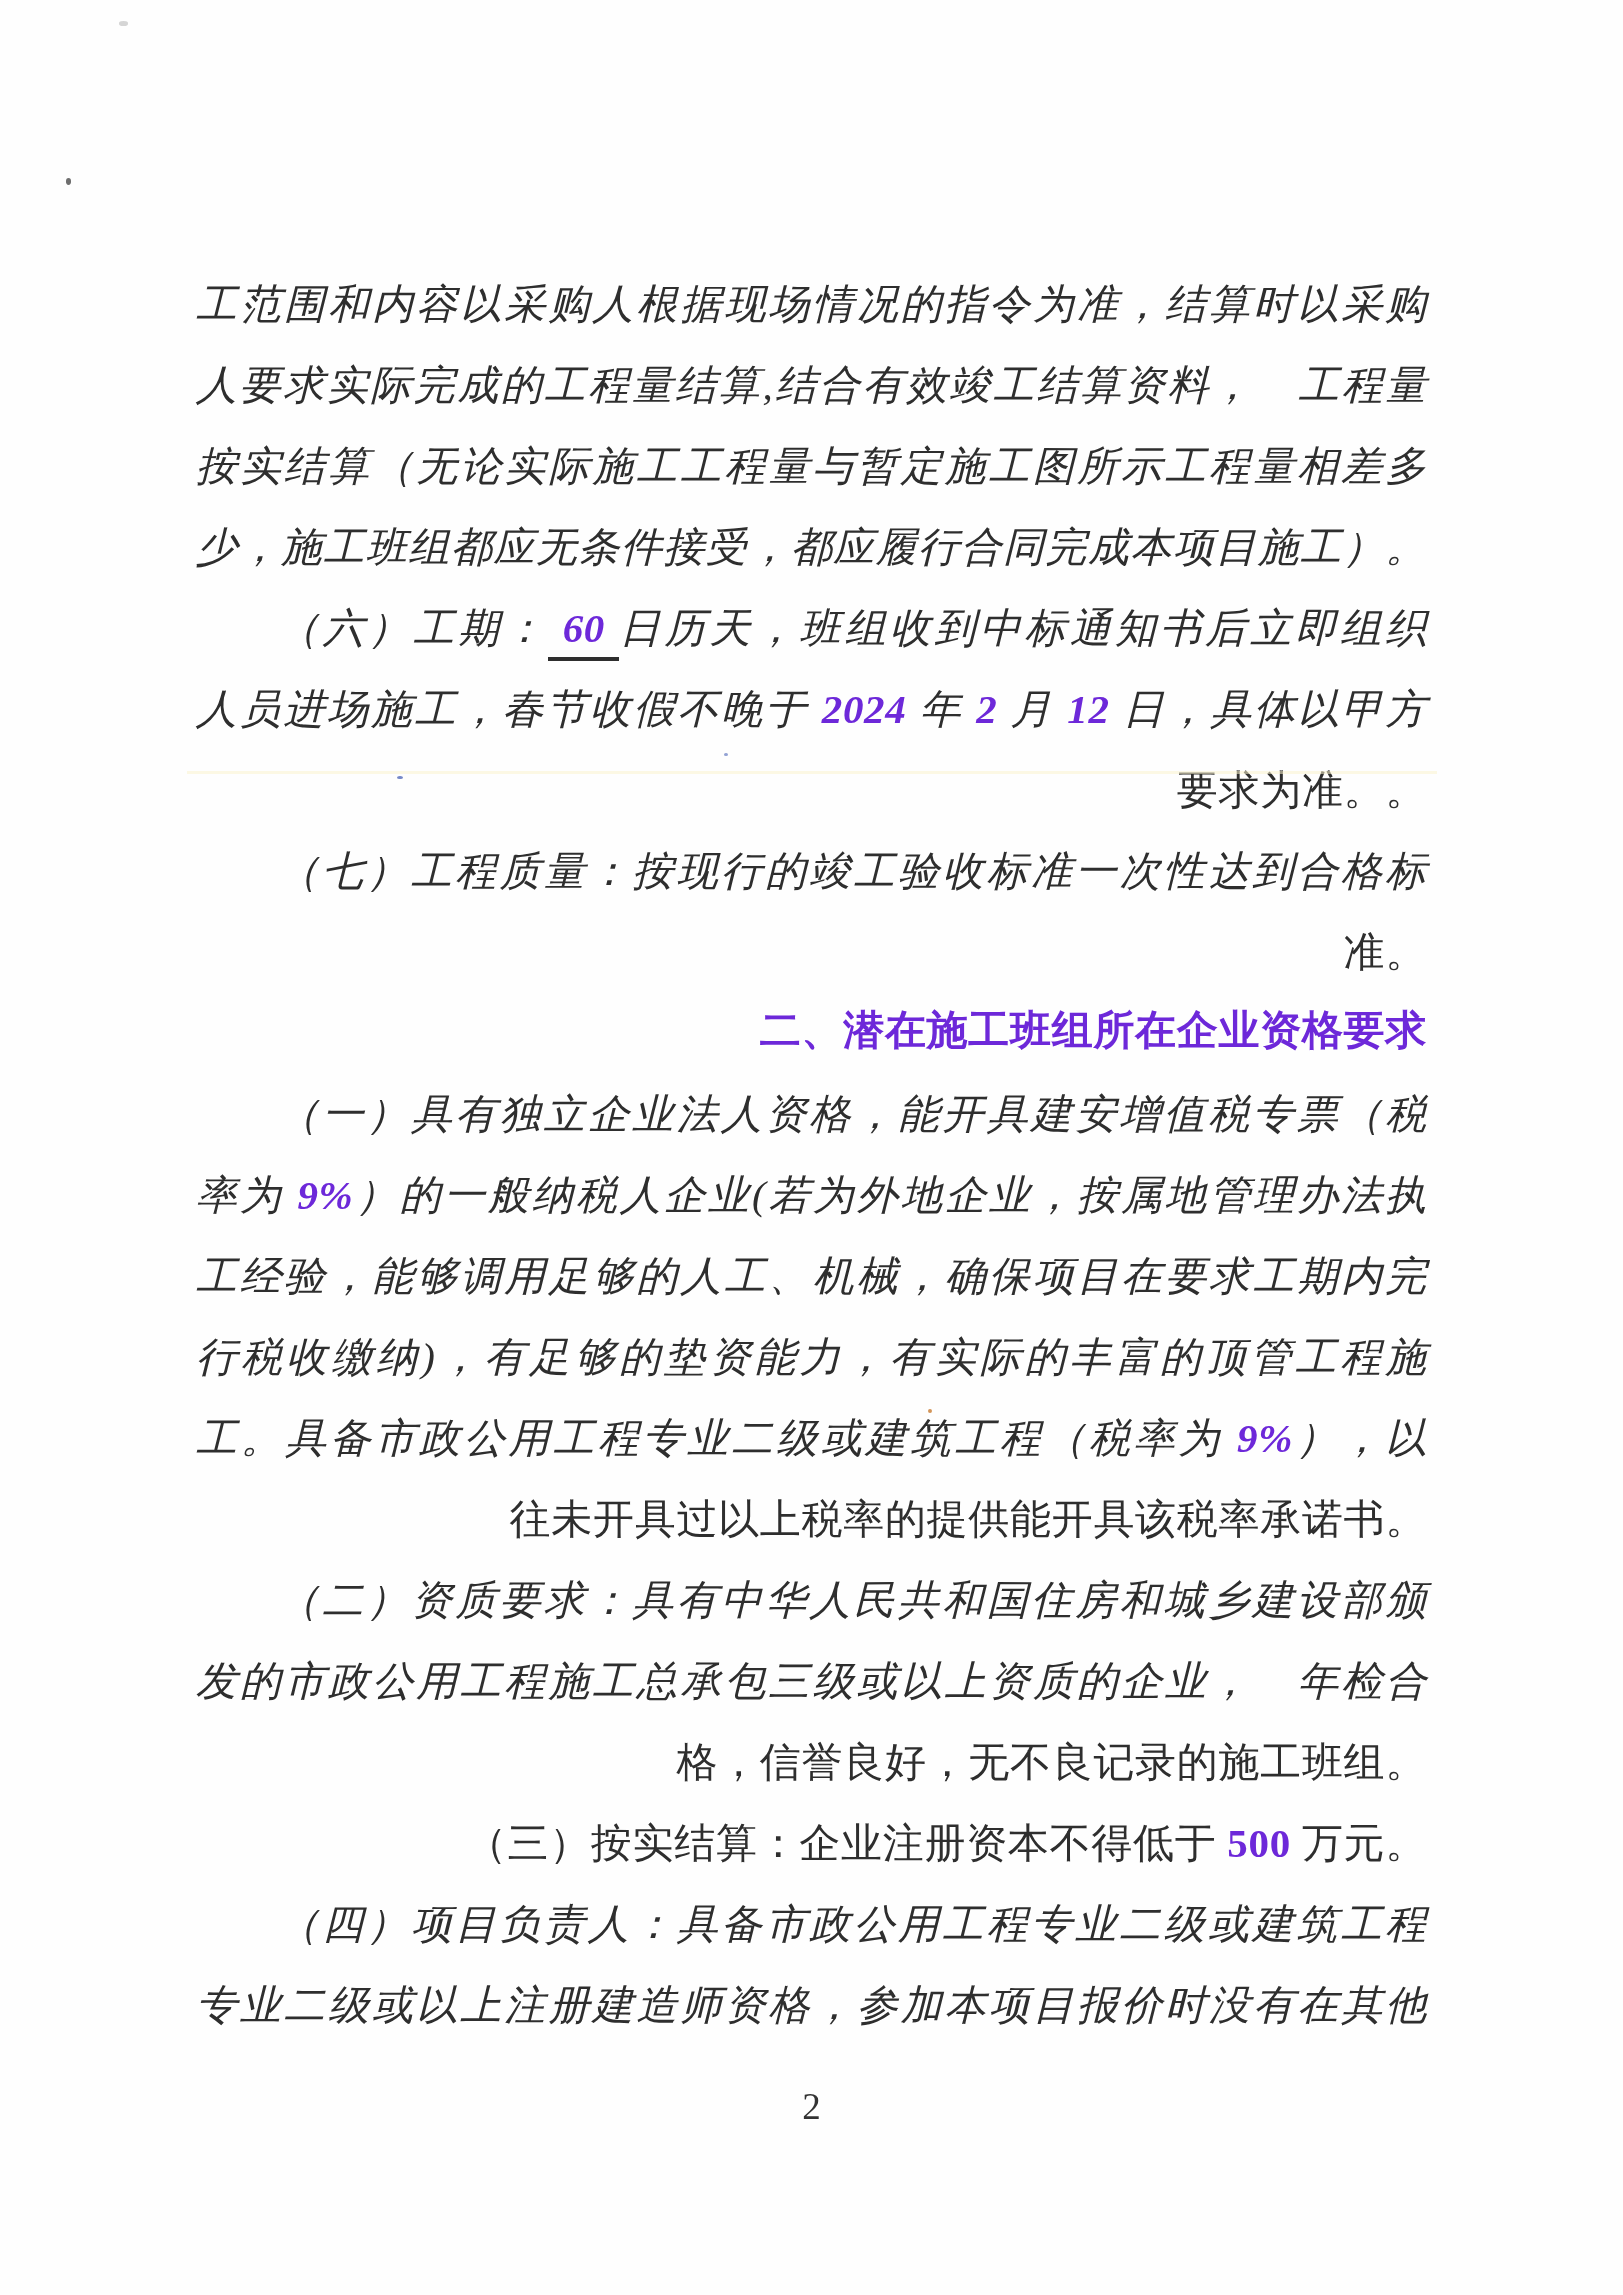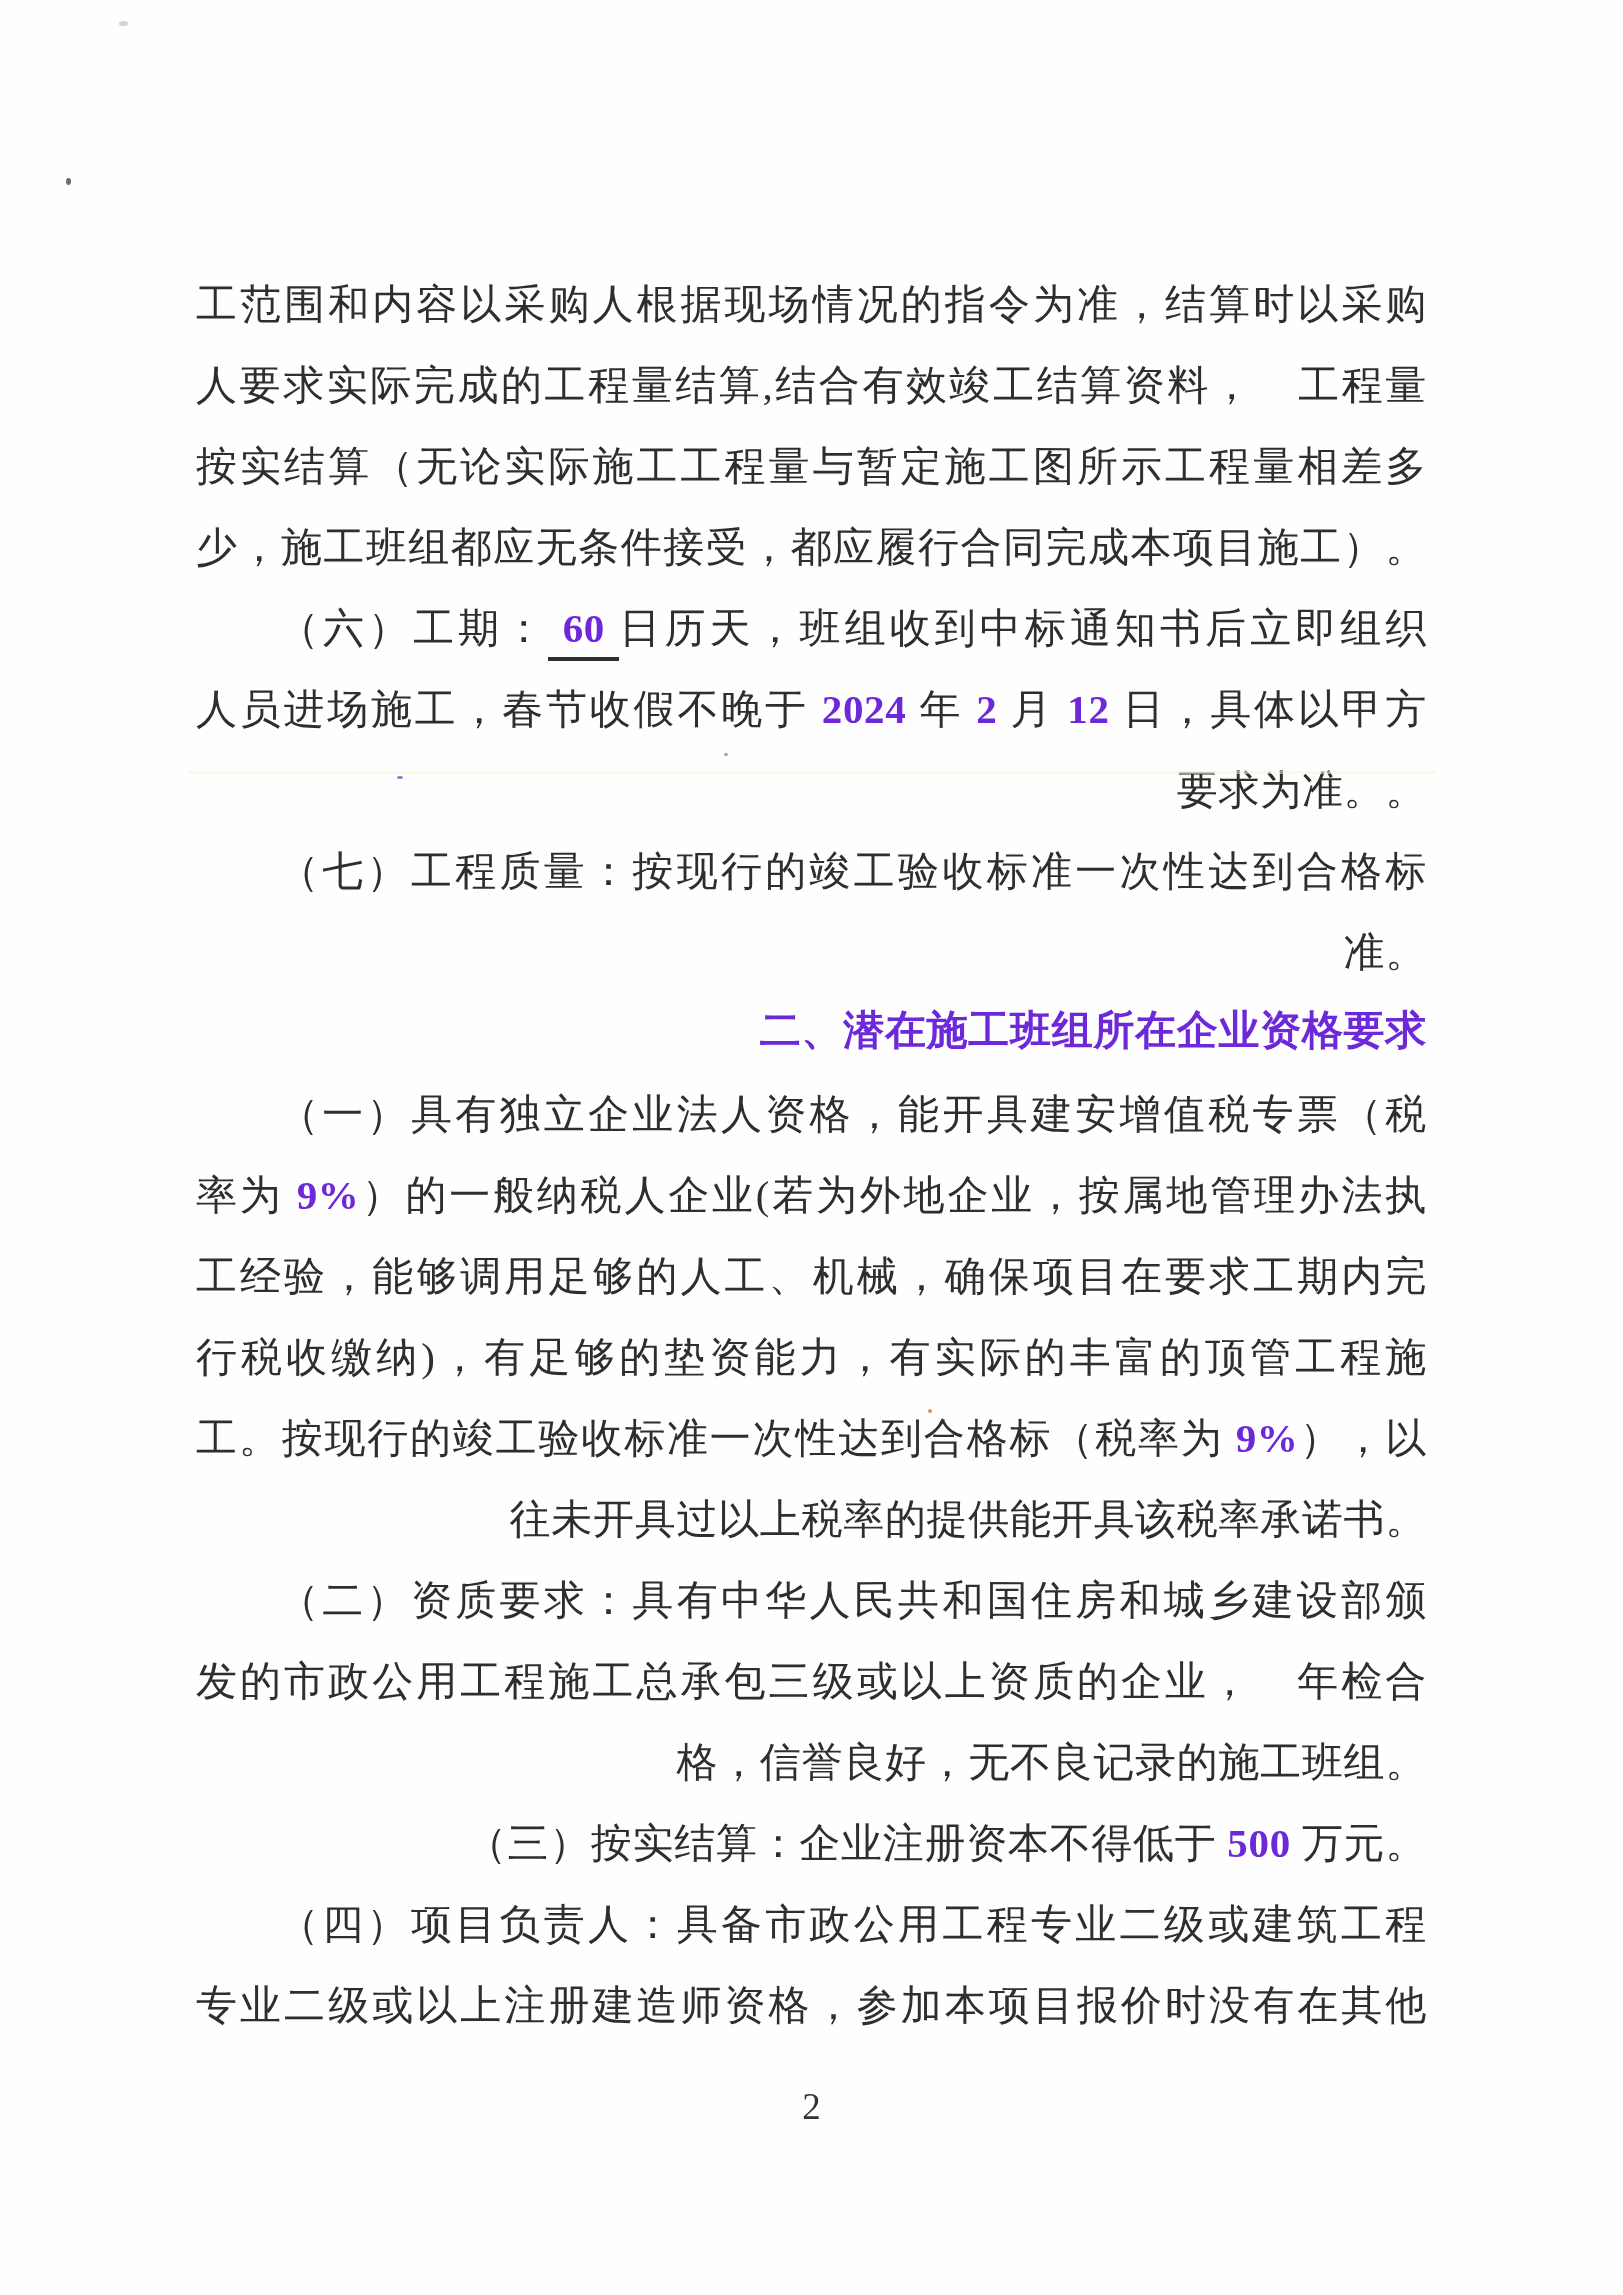--- a/index.html
+++ b/index.html
@@ -27,20 +27,21 @@
     letter-spacing: 0.7px;
   }
   .line {
     height: 81px;
     white-space: nowrap;
     text-align: right;
   }
   .line.justify {
     text-align: justify;
     text-align-last: justify;
+    font-style: italic;
   }
   .line.indent {
     text-indent: 2em;
   }
   .line.heading {
     font-family: Liberation Mono, monospace;
     font-weight: 700;
     color: #262626;
   }
   .run { white-space: pre; }
@@ -92,21 +93,21 @@
       <div class="line indent justify"><span class="run">（六）工期：</span><span class="run b u"> 60 </span><span class="run">日历天，班组收到中标通知书后立即组织</span></div>
       <div class="line justify"><span class="run">人员进场施工，春节收假不晚于 </span><span class="run b">2024</span><span class="run"> 年 </span><span class="run b">2</span><span class="run"> 月 </span><span class="run b">12</span><span class="run"> 日，具体以甲方</span></div>
       <div class="line"><span class="run">要求为准。。</span></div>
       <div class="line indent justify"><span class="run">（七）工程质量：按现行的竣工验收标准一次性达到合格标</span></div>
       <div class="line"><span class="run">准。</span></div>
       <div class="line indent heading"><span class="run b">二、潜在施工班组所在企业资格要求</span></div>
       <div class="line indent justify"><span class="run">（一）具有独立企业法人资格，能开具建安增值税专票（税</span></div>
       <div class="line justify"><span class="run">率为 </span><span class="run b">9%</span><span class="run">）的一般纳税人企业(若为外地企业，按属地管理办法执</span></div>
       <div class="line justify"><span class="run">工经验，能够调用足够的人工、机械，确保项目在要求工期内完</span></div>
       <div class="line justify"><span class="run">行税收缴纳)，有足够的垫资能力，有实际的丰富的顶管工程施</span></div>
-      <div class="line justify"><span class="run">工。按现行的竣工验收标准一次性达到合格标（税率为 </span><span class="run b">9%</span><span class="run">），以</span></div>
+      <div class="line justify"><span class="run">工。具备市政公用工程专业二级或建筑工程（税率为 </span><span class="run b">9%</span><span class="run">），以</span></div>
       <div class="line"><span class="run">往未开具过以上税率的提供能开具该税率承诺书。</span></div>
       <div class="line indent justify"><span class="run">（二）资质要求：具有中华人民共和国住房和城乡建设部颁</span></div>
       <div class="line justify"><span class="run">发的市政公用工程施工总承包三级或以上资质的企业，　年检合</span></div>
       <div class="line"><span class="run">格，信誉良好，无不良记录的施工班组。</span></div>
       <div class="line indent"><span class="run">（三）按实结算：企业注册资本不得低于 </span><span class="run b">500</span><span class="run"> 万元。</span></div>
       <div class="line indent justify"><span class="run">（四）项目负责人：具备市政公用工程专业二级或建筑工程</span></div>
       <div class="line justify"><span class="run">专业二级或以上注册建造师资格，参加本项目报价时没有在其他</span></div>
     </div>
 
   <div class="page-number">2</div>

